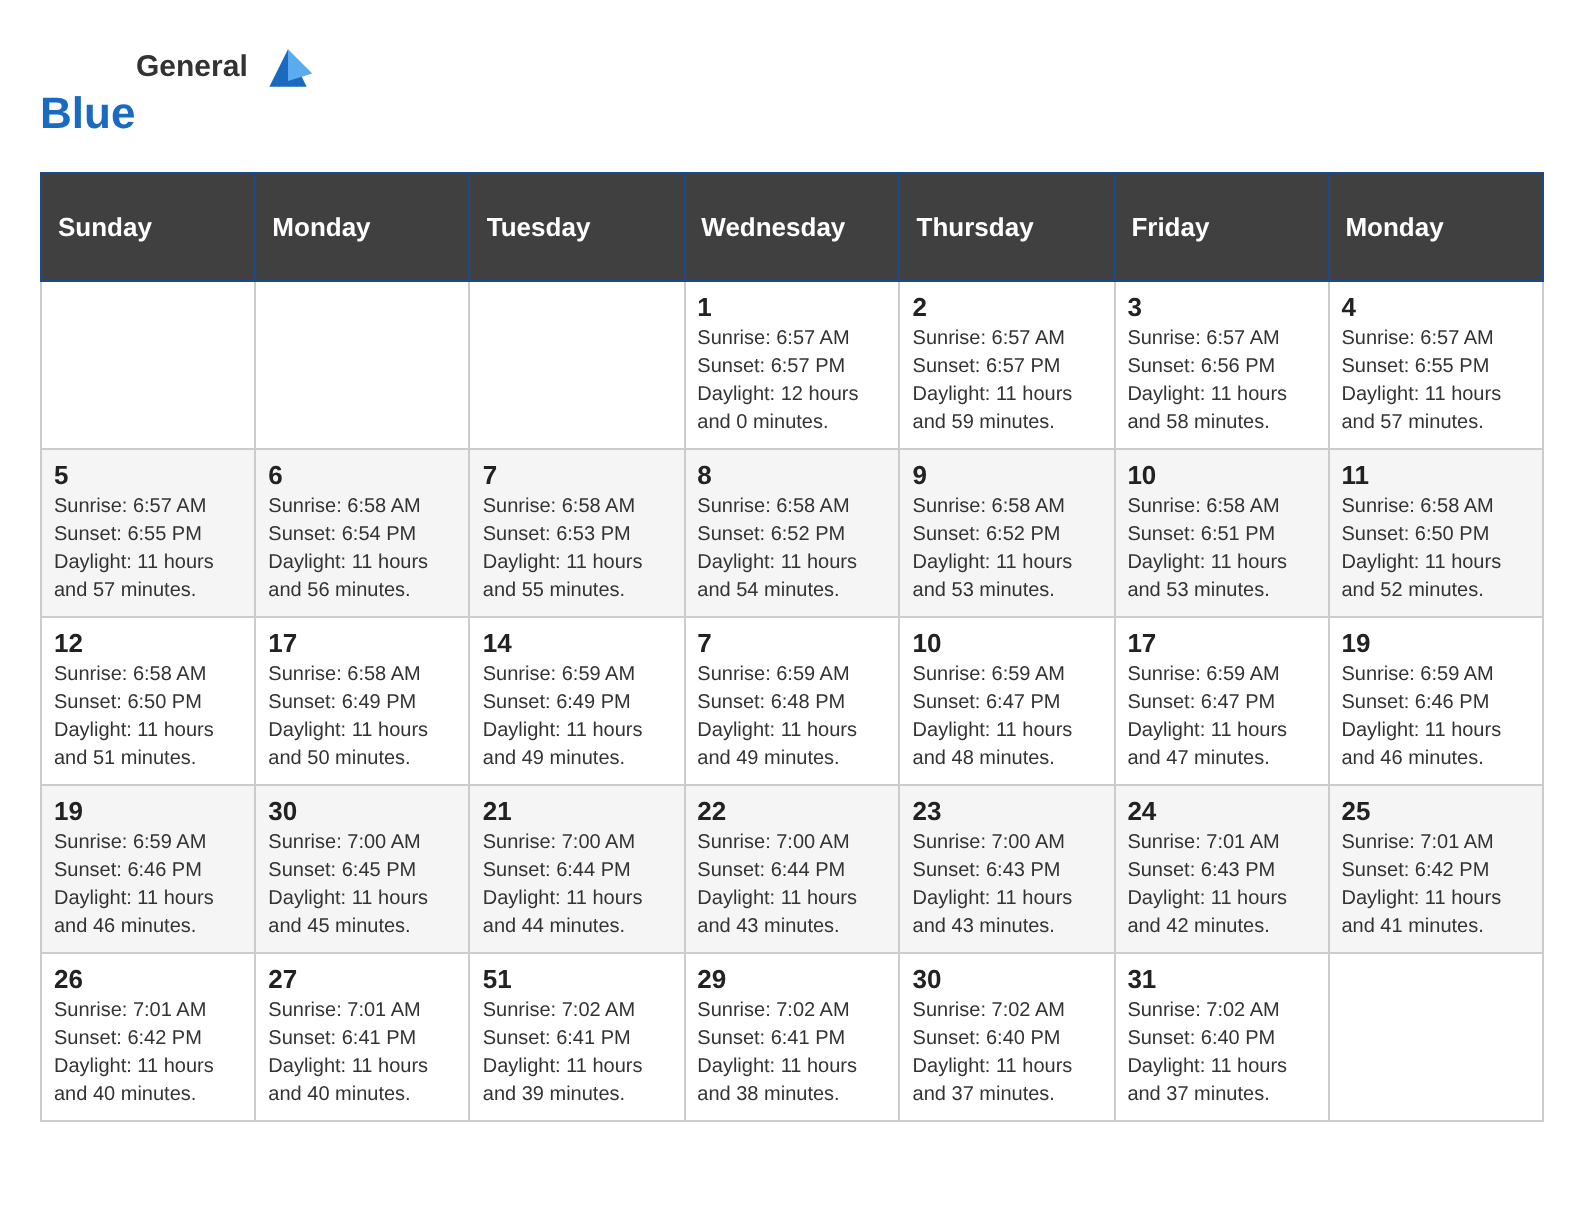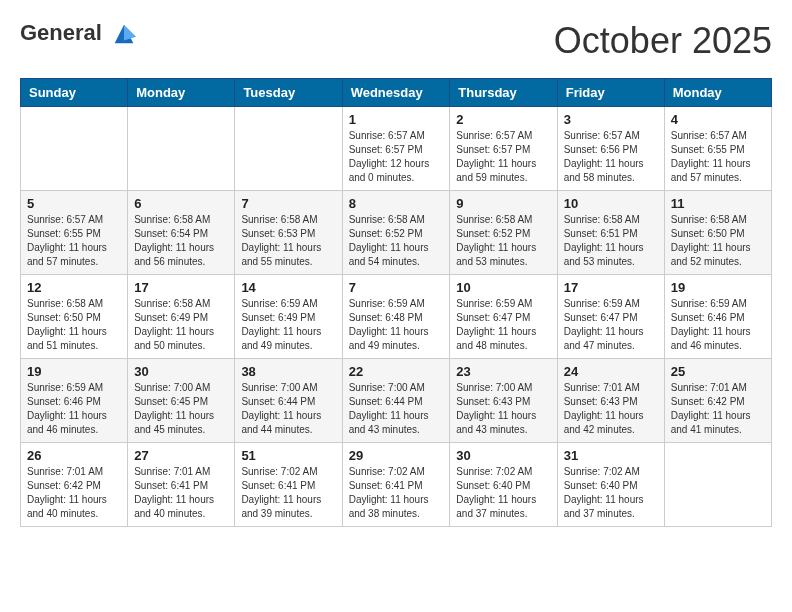--- a/index.html
+++ b/index.html
@@ -36,24 +36,24 @@
     .location {
       font-size: 15px;
       color: #555;
     }
     .calendar {
       width: 100%;
       border-collapse: collapse;
       border: 1px solid #ccc;
     }
     .calendar th {
-      background-color: #0369a1;
+      background-color: #404040;
       color: #fff;
       text-align: left;
-      padding: 6px 8px;
+      padding: 19px 8px;
       font-size: 13px;
       font-weight: bold;
       border: 1px solid #1a4a8a;
     }
     .calendar td {
       vertical-align: top;
       border: 1px solid #ccc;
       padding: 5px 6px;
       width: 108px;
       min-height: 80px;
@@ -80,33 +80,33 @@
       width: 108px;
     }
   </style>
 </head>
 <body>
 
 <div class="header">
   <div class="logo">
     <div>
       <div style="display:flex;align-items:center;">
-        <div style="font-size:22px;font-weight:bold;color:#333;line-height:1.1;">
+        <div style="font-size:15px;font-weight:bold;color:#333;line-height:1.1;margin-left:48px;">
           <span style="color:#333;">General</span>
           <svg class="logo-icon" viewBox="0 0 30 30" style="display:inline-block;vertical-align:middle;margin-left:2px;">
             <polygon points="5,25 15,5 25,25" fill="#1a6abf"></polygon>
             <polygon points="15,5 28,18 15,22" fill="#5aacee"></polygon>
           </svg>
         </div>
         <div></div>
       </div>
+      <div style="font-size:22px;font-weight:bold;color:#1a6abf;margin-top:-4px;">Blue</div>
     </div>
   </div>
   <div class="title-block">
-    <div class="month-title">October 2025</div>
   </div>
 </div>
 
 <table class="calendar">
   <thead>
     <tr id="header-row">
         <th>Sunday</th>
         <th>Monday</th>
         <th>Tuesday</th>
         <th>Wednesday</th>
@@ -260,21 +260,21 @@
 and 46 minutes.</div>
         </td>
         <td>
           <div class="day-num">30</div>
           <div class="day-info" style="white-space: pre-line;">Sunrise: 7:00 AM
 Sunset: 6:45 PM
 Daylight: 11 hours
 and 45 minutes.</div>
         </td>
         <td>
-          <div class="day-num">38</div>
+          <div class="day-num">21</div>
           <div class="day-info" style="white-space: pre-line;">Sunrise: 7:00 AM
 Sunset: 6:44 PM
 Daylight: 11 hours
 and 44 minutes.</div>
         </td>
         <td>
           <div class="day-num">22</div>
           <div class="day-info" style="white-space: pre-line;">Sunrise: 7:00 AM
 Sunset: 6:44 PM
 Daylight: 11 hours

